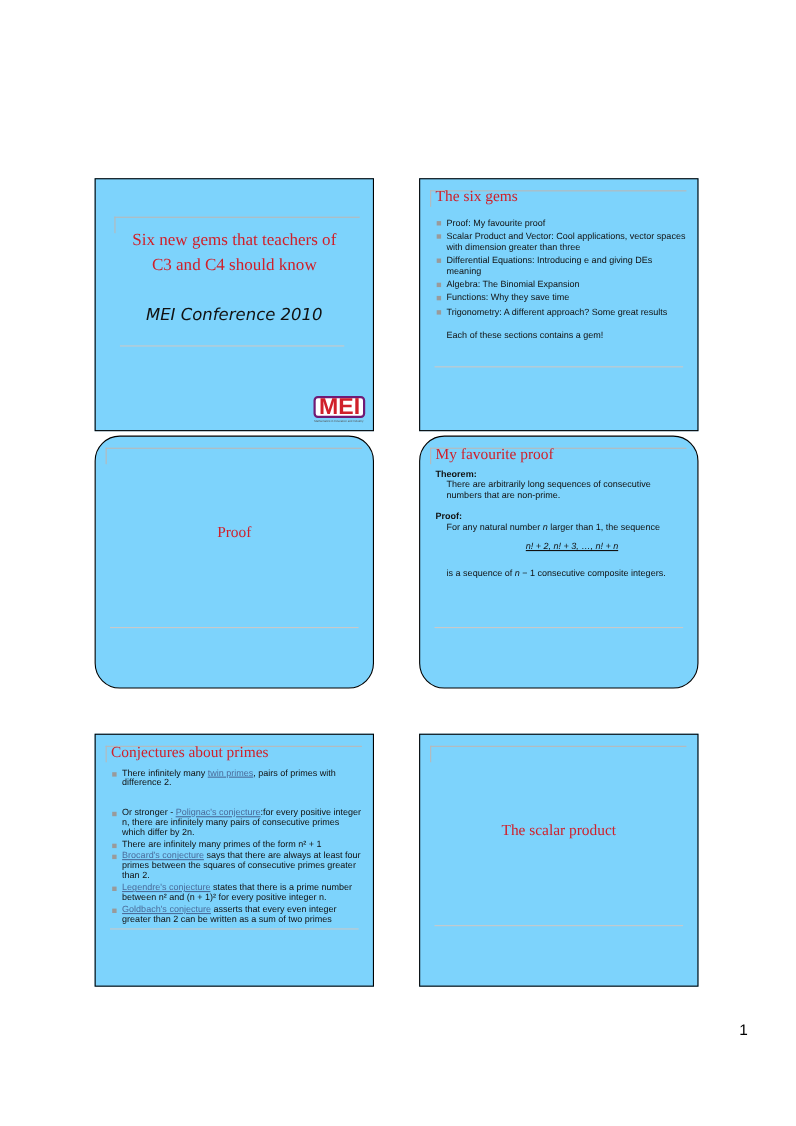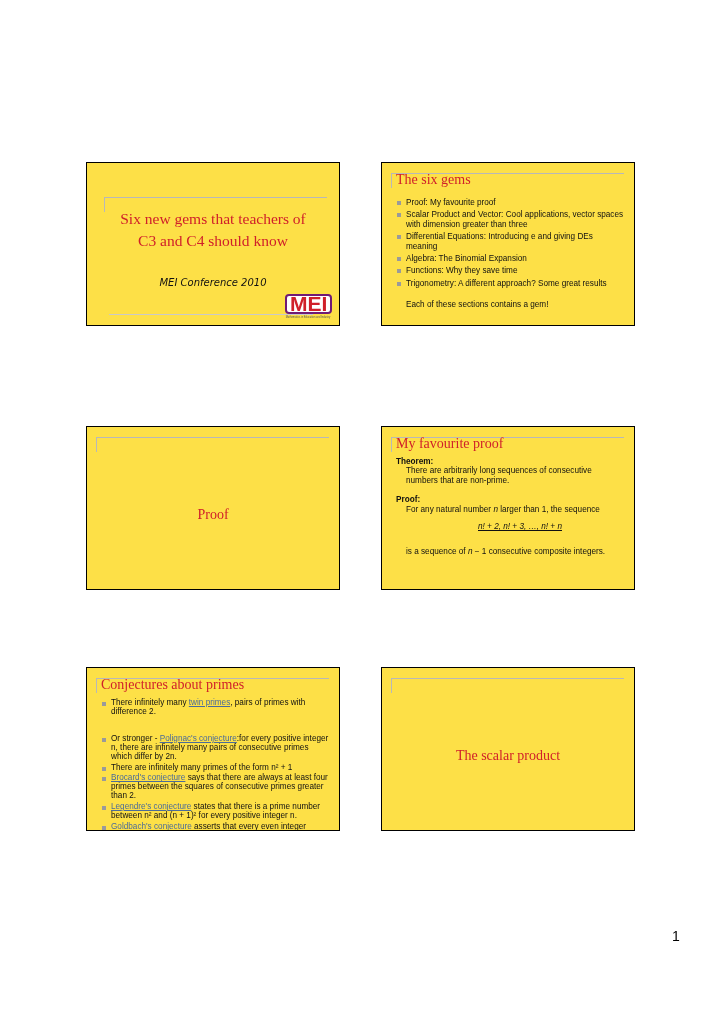--- a/index.html
+++ b/index.html
@@ -1,36 +1,36 @@
 <!DOCTYPE html>
 <html><head>
 <meta charset="utf-8">
 <style>
   html, body { margin:0; padding:0; background:#ffffff; }
   body { width:724px; height:1024px; position:relative; overflow:hidden; font-family:"Liberation Sans", sans-serif; color:#000; }
-  .slide { position:absolute; width:254px; height:164px; border:1.5px solid #000; background:#fde047; box-sizing:border-box; overflow:hidden; }
+  .slide { position:absolute; width:254px; height:230px; border:1.5px solid #000; background:#7dd3fc; box-sizing:border-box; overflow:hidden; }
   .slide-a { left:86px; }
   .slide-b { left:381px; }
   .row1 { top:162px; }
-  .row2 { top:426px; }
+  .row2 { top:396px;border-radius:23px; }
   .row3 { top:667px; }
   .corner { position:absolute; left:9px; top:10px; width:232px; height:14px; border-top:1px solid #b8b8b8; border-left:1px solid #b8b8b8; }
   .bottom-rule { position:absolute; left:13px; right:13px; height:0; border-top:1.5px solid #c9c9c9; }
   .title-red { color:#d0202a; font-family:"Liberation Serif", "DejaVu Serif", serif; }
   .slide-title { position:absolute; left:14px; top:9px; font-size:14px; white-space:nowrap; }
   .section-title { position:absolute; left:0; right:0; text-align:center; font-size:14px; }
   .body-text { position:absolute; font-size:8.2px; line-height:9.4px; color:#111; }
   ul.bul { list-style:none; margin:0; padding:0; }
   ul.bul li { position:relative; padding-left:10px; margin-bottom:3px; }
   ul.bul li::before { content:""; position:absolute; left:1px; top:3px; width:4px; height:4px; background:#9a9a9a; }
   .link { color:#4a6b9a; text-decoration:underline; }
   .mei-logo { position:absolute; right:8px; bottom:6px; width:46px; text-align:center; }
   .mei-box { display:inline-block; border:2px solid #701a75; border-radius:4px; padding:0 3px; font-family:"Liberation Sans", sans-serif; font-weight:bold; font-size:21px; line-height:16px; color:#d0202a; background:#fff; }
   .mei-tag { font-size:2.6px; color:#555; white-space:nowrap; margin-top:1px; }
-  .subtitle { position:absolute; left:0; right:0; text-align:center; font-family:"DejaVu Sans", sans-serif; font-style:italic; font-size:10px; color:#111; }
+  .subtitle { position:absolute; left:0; right:0; text-align:center; font-family:"DejaVu Sans", sans-serif; font-style:italic; font-size:15px; color:#111; }
   .page-number { position:absolute; left:672px; top:928px; font-size:14px; }
   .b { font-weight:bold; }
   .i { font-style:italic; }
 </style>
 </head>
 <body>
 
 <div class="slide slide-a row1">
   <div class="corner" style="top:34px;left:17px;width:222px;"></div>
   <div class="section-title title-red" style="top:45px;font-size:15.5px;line-height:22px;">

